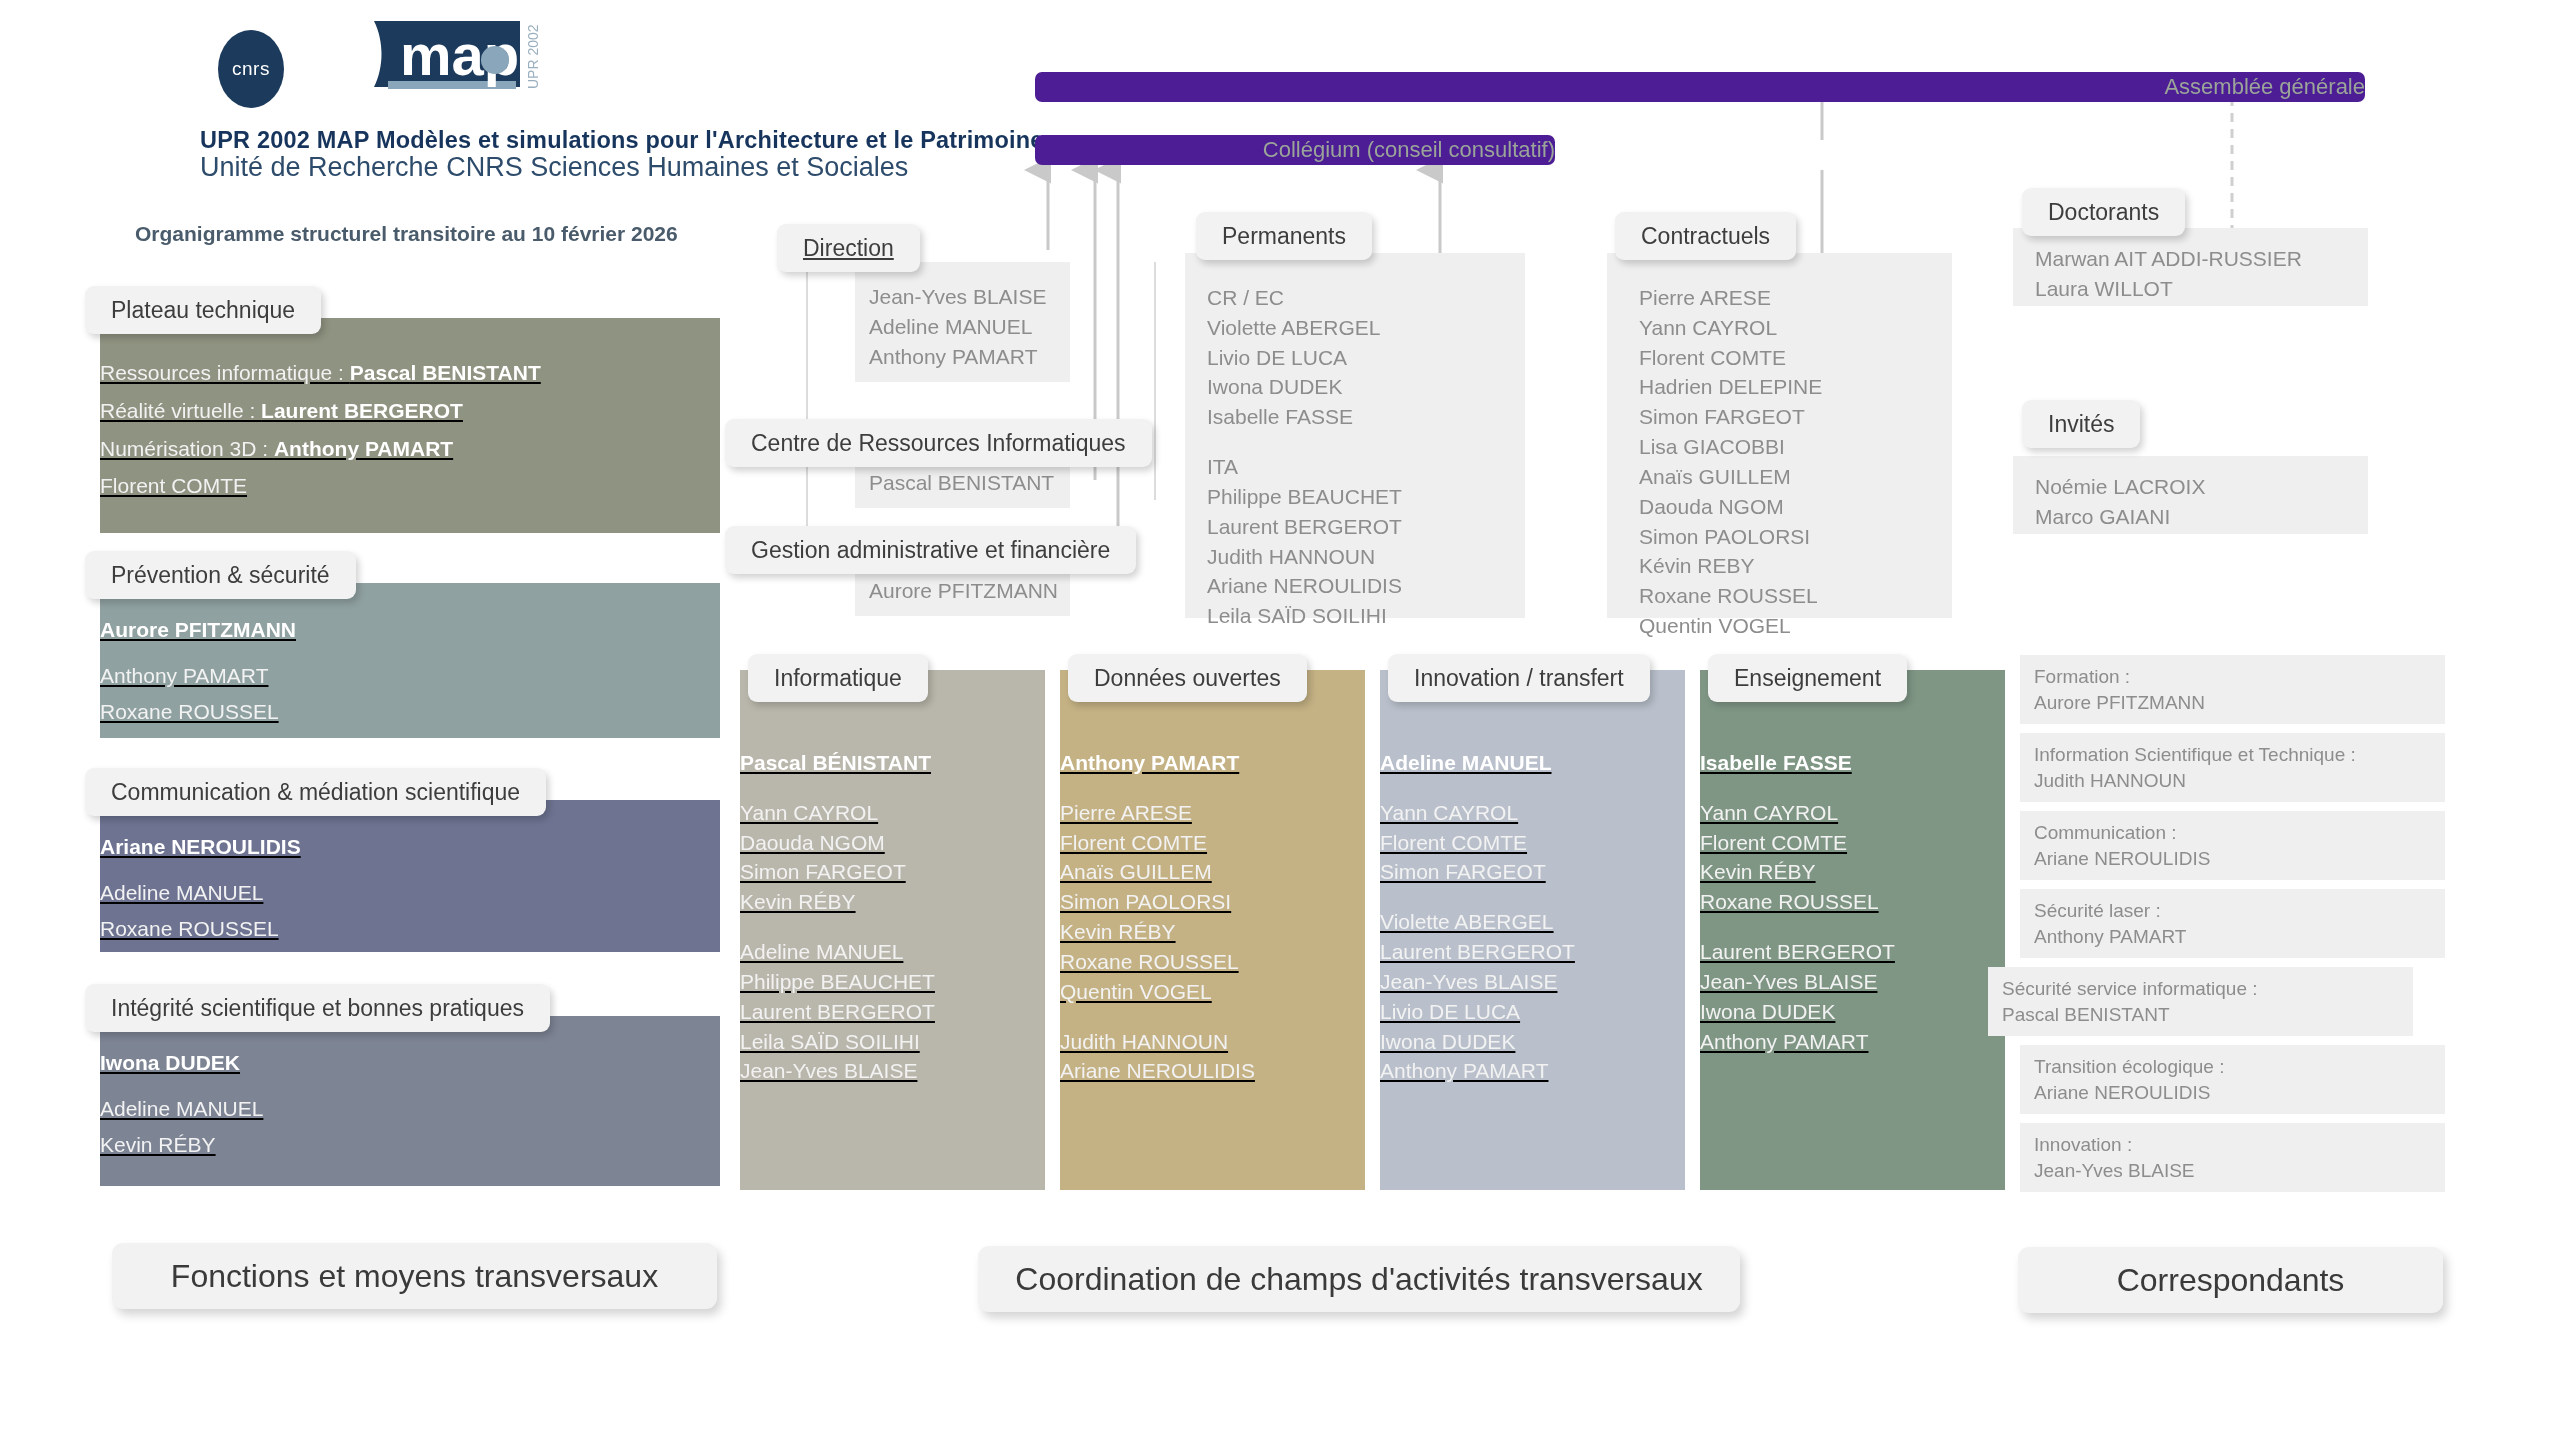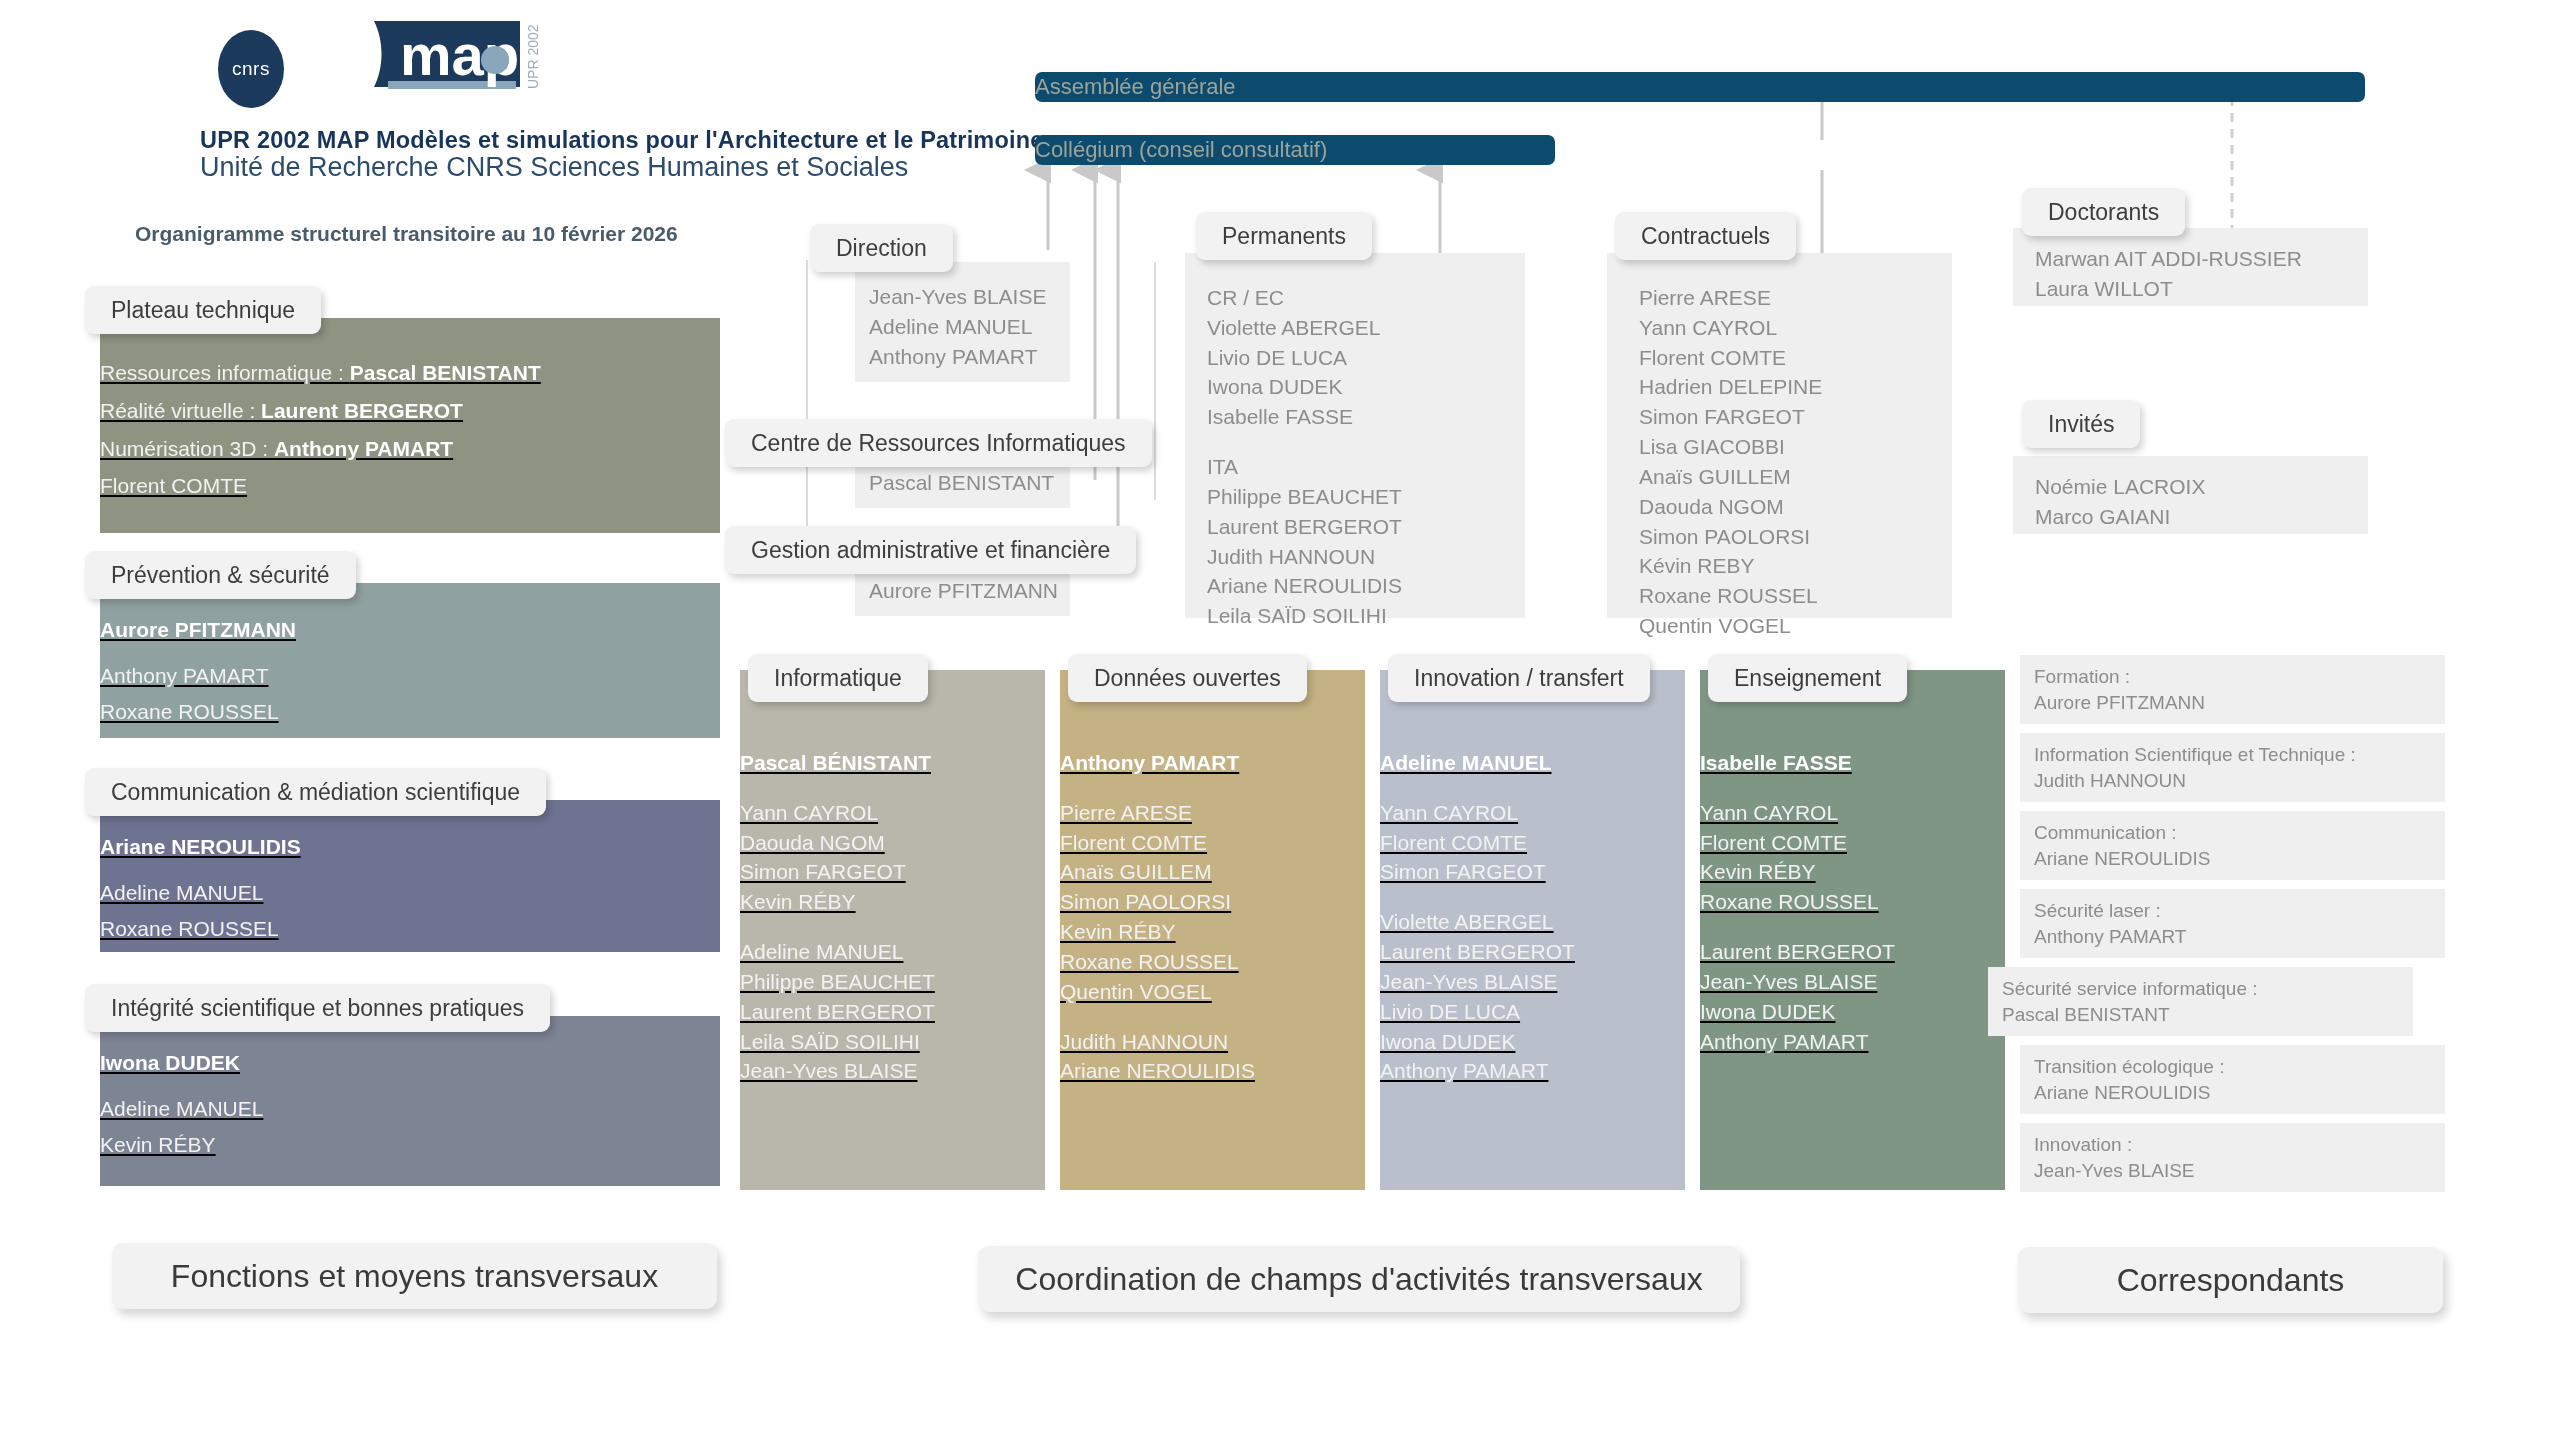--- a/index.html
+++ b/index.html
@@ -81,25 +81,25 @@
     background: #1b3a5c;
     border-radius: 50%;
     display: flex; align-items: center; justify-content: center;
     color: #fff; font-size: 19px; letter-spacing: .5px;
   }
   .maplogo { position: absolute; }
 
   
   .topbar {
     position: absolute;
-    background: #0c4a6e;
+    background: #4c1d95;
     border-radius: 7px;
     display: flex;
     align-items: center;
-    justify-content: flex-start;
+    justify-content: flex-end;
     color: #9ba499;
     font-size: 22px;
     z-index: 4;
   }
 
   
   .banner {
     position: absolute;
     background: #f2f2f2;
     border-radius: 11px;
@@ -213,21 +213,21 @@
 
   <div class="tab" style="left:85px;top:984px;">
     <span>Intégrité scientifique et bonnes pratiques</span>
   </div>
   <div class="panel names-right" style="left:100px;top:1016px;width:620px;height:170px;background:#7d8494;padding:32px 22px 0 0;">
     <div class="row lead">Iwona DUDEK</div>
     <div class="row nm" style="margin-top:16px;">Adeline MANUEL</div>
     <div class="row nm" style="margin-top:6px;">Kevin RÉBY</div>
   </div>
 
-  <div class="tab" style="left:810px;top:224px;">
+  <div class="tab" style="left:777px;top:224px;text-decoration:underline;">
     <span>Direction</span>
   </div>
   <div class="grey-panel names-left" style="left:855px;top:262px;width:215px;height:120px;padding:20px 0 0 14px;">
     <div class="row nm">Jean-Yves BLAISE</div>
     <div class="row nm">Adeline MANUEL</div>
     <div class="row nm">Anthony PAMART</div>
   </div>
 
   <div class="tab" style="left:725px;top:419px;">
     <span>Centre de Ressources Informatiques</span>

